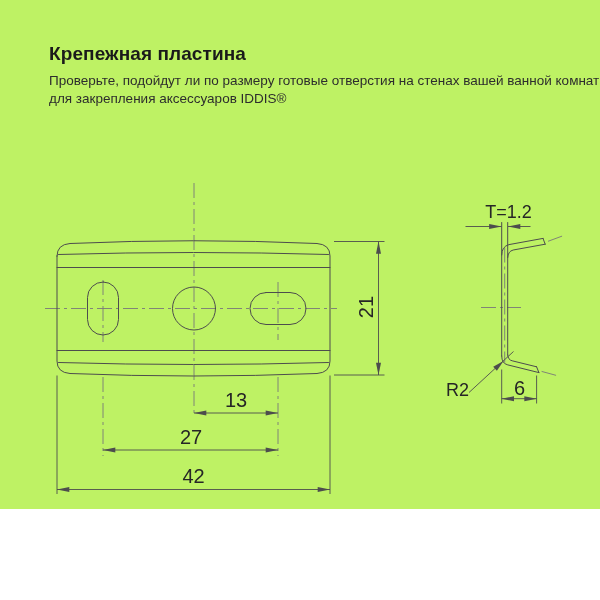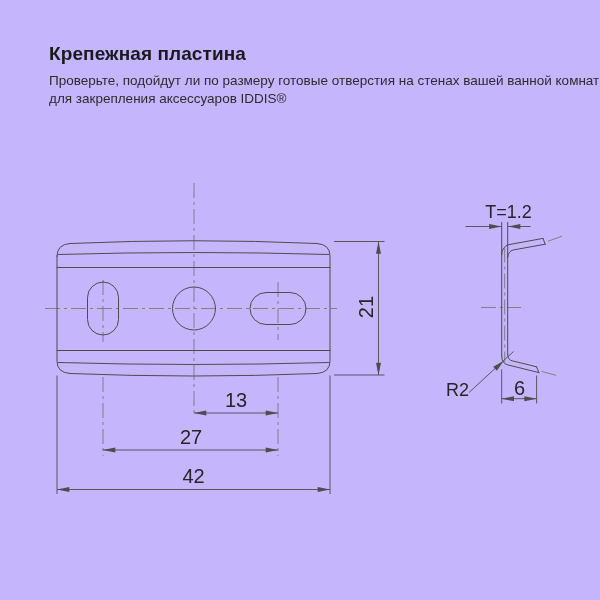--- a/index.html
+++ b/index.html
@@ -1,17 +1,17 @@
 <!DOCTYPE html>
 <html><head>
 <meta charset="utf-8">
 <style>
   html,body { margin:0; padding:0; background:#ffffff; }
   .page {
-    position:relative; width:600px; height:600px; background:#c4b5fd;
+    position:relative; width:600px; height:509px; background:#bef264;
     font-family:"Liberation Sans", sans-serif; overflow:hidden;
   }
   .hdr { position:absolute; left:49px; top:43px; }
   .hdr h1 {
     margin:0; font-size:19px; line-height:22px; font-weight:700;
     color:#1a1a1a; letter-spacing:0.1px; white-space:nowrap;
   }
   .hdr .sub { margin-top:7px; }
   .hdr .sub div {
     font-size:13.5px; line-height:17.5px; color:#2d2d2d; white-space:nowrap;

